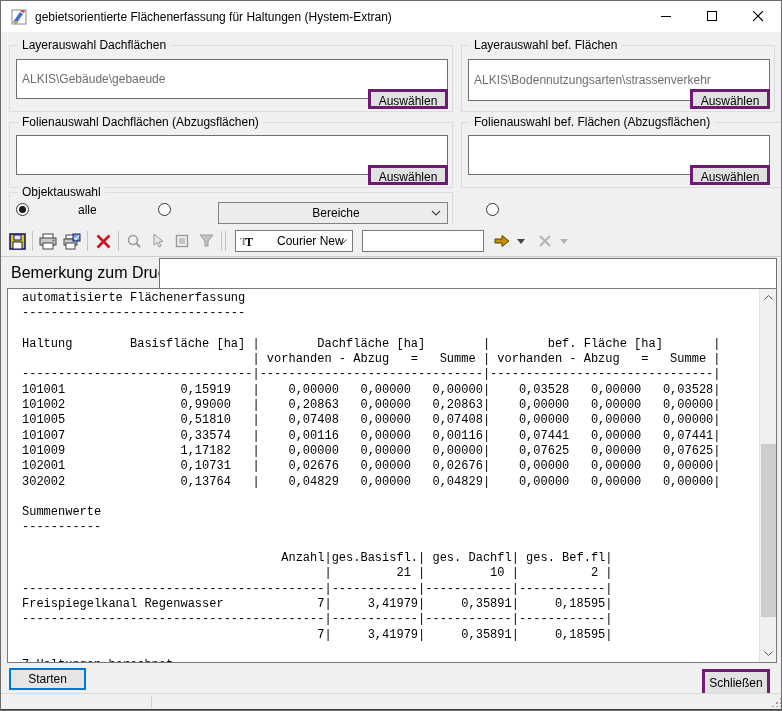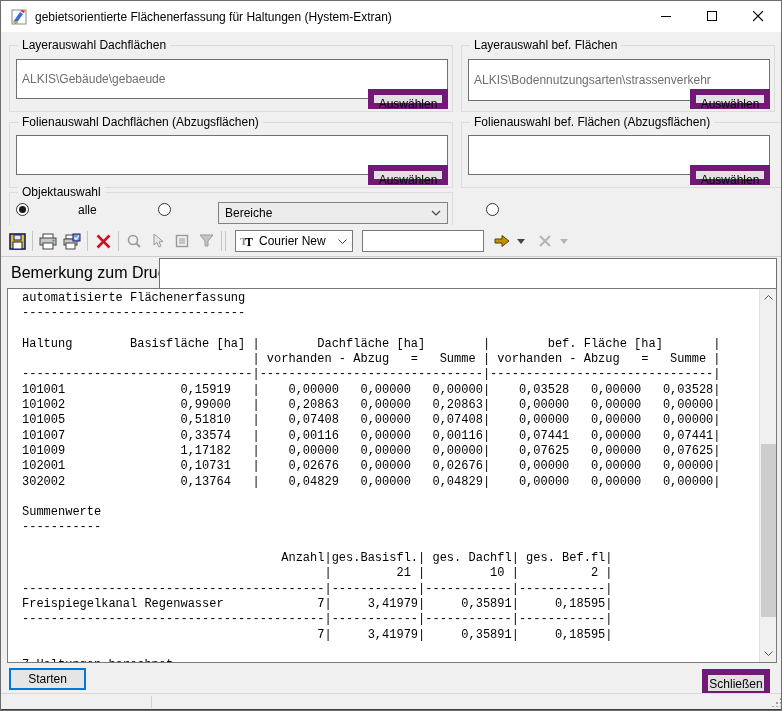--- a/index.html
+++ b/index.html
@@ -11,37 +11,37 @@
   .app-icon{ width:18px; height:18px; margin-left:9px; flex:none; }
   .title-text{ margin-left:7px; font-size:12px; color:#000; }
   .winbtns{ position:absolute; right:0; top:0; height:30px; display:flex; }
   .winbtn{ width:46px; height:30px; display:flex; align-items:center; justify-content:center; background:transparent; border:none; }
 
   
   .groupbox{ position:absolute; border:1px solid #dcdcdc; }
   .groupbox .gb-label{ position:absolute; top:-8px; left:8px; background:#f0f0f0; padding:0 4px; font-size:12px; color:#000; white-space:nowrap; }
   .txt{ position:absolute; background:#fff; border:1px solid #707070; font-size:12px; padding:19px 5px; font-family:"Liberation Sans",sans-serif; }
   .txt.dim{ color:#6e6e6e; }
-  .btn{ position:absolute; background:#e1e1e1; border:6px solid #701a75; font-size:12px; color:#000; text-align:center; line-height:18px; }
+  .btn{ position:absolute; background:#e1e1e1; border:3px solid #701a75; font-size:12px; color:#000; text-align:center; line-height:18px; }
 
   
   .radio-row{ position:absolute; left:6px; top:10px; display:flex; align-items:flex-start; font-size:12px;gap:44px; }
   .radio{ width:13px; height:13px; border:1px solid #333; border-radius:50%; background:#fff; margin-right:5px; position:relative; flex:none; }
   .radio.sel::after{ content:""; position:absolute; left:2px; top:2px; width:7px; height:7px; border-radius:50%; background:#1a1a1a; }
   .radio-label{ margin-right:17px; }
 
   .combo{ position:absolute; background:#ececec; border:1px solid #828282; font-size:12px; display:flex; align-items:center; padding-left:6px; color:#000; }
   .combo .chev{ position:absolute; right:6px; top:50%; transform:translateY(-50%); }
 
   
   .toolbar{ position:absolute; left:4px; top:226px; height:28px; display:flex; align-items:center; }
   .tbtn{ width:24px; height:24px; display:flex; align-items:center; justify-content:center; border:none; background:transparent; }
   .tsep{ width:1px; height:20px; background:#c5c5c5; margin:0 3px; }
   .fontcombo{ position:relative; width:118px; height:22px; background:#fff; border:1px solid #7a7a7a; display:flex; align-items:center; font-size:12px; }
-  .fontcombo .fc-text{ margin-left:4px; }
+  .fontcombo .fc-text{ margin-left:22px; }
   .tb-input{ width:122px; height:22px; background:#fff; border:1px solid #7a7a7a; margin-left:9px; font-size:12px; padding:0 4px; }
   .caret{ margin-left:3px; }
 
   .hline{ position:absolute; left:0; width:782px; height:1px; background:#cccccc; }
 
   
   .bem-label{ position:absolute; left:10px; top:263px; font-size:16px; color:#000; }
 
   
   .output{ position:absolute; left:6px; top:287px; width:770px; height:375px; background:#fff; border:1px solid #7a7a7a; overflow:hidden; }
@@ -122,21 +122,21 @@
     <span class="gb-label">Objektauswahl</span>
     <div class="radio-row">
       <span class="radio sel"></span>
       <span class="radio-label">alle</span>
       <span class="radio"></span>
       <span class="radio-label">markiert</span>
       <span class="radio"></span>
       <span class="radio-label">gefiltert</span>
       <span class="radio" style="margin-right:4px;"></span>
     </div>
-    <div class="combo" style="left:208px; top:9px; width:230px; height:22px;">
+    <div class="combo" style="left:208px; top:9px; width:230px; height:22px;justify-content:center;">
       <span>Bereiche</span>
       <svg class="chev" width="10" height="6" viewBox="0 0 10 6">
           <polyline points="1,1 5,5 9,1" fill="none" stroke="#444" stroke-width="1.2"></polyline>
         </svg>
     </div>
   </div>
 
   <div class="toolbar">
     <button class="tbtn">
       <svg width="17" height="17" viewBox="0 0 17 17">

